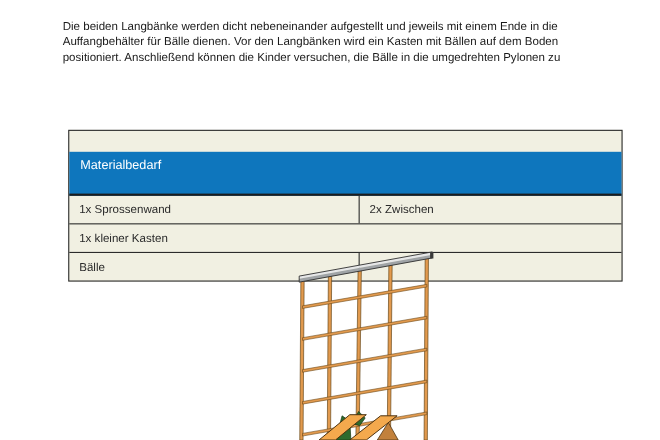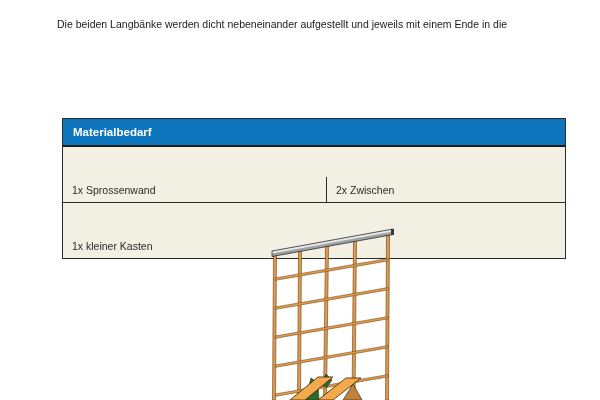--- a/index.html
+++ b/index.html
@@ -9,29 +9,28 @@
   }
   
   .intro{position:absolute;left:57px;top:17px;width:510px;}
   .intro .line{font-size:10.5px;line-height:14px;white-space:nowrap;color:var(--text,#1a1a1a);}
   
   .material-table{
     position:absolute;left:62px;top:118px;width:504px;box-sizing:border-box;
     border:1px solid var(--border-dark,#2b2b2b);background:var(--table-row-bg,#f1f0e2);
   }
   .mt-header{
-    background:var(--accent-blue,#0e76bd);color:#ffffff;font-weight:bold;font-size:11.5px;
-    line-height:14px;padding:6px 8px 6px 10px;border-bottom:2px solid #1c1c1c;
+    background:var(--accent-blue,#0e76bd);color:#ffffff;font-weight:normal;font-size:11.5px;
+    line-height:14px;padding:6px 8px 18px 10px;border-bottom:2px solid #1c1c1c;margin-top:19px;
   }
   .mt-row{display:flex;border-bottom:1px solid var(--border-dark,#2b2b2b);}
   .mt-row:last-child{border-bottom:none;}
   .mt-cell{
     box-sizing:border-box;font-size:10.5px;line-height:14px;color:#2a2a2a;
     padding:6px 6px 5px 9px;
-    margin-top:30px;
   }
   .mt-cell.c1{width:264px;border-right:1px solid var(--border-dark,#2b2b2b);}
   .mt-cell.c2{flex:1;}
   
   .illustration{position:absolute;left:265px;top:227px;width:130px;height:173px;}
   .illustration svg{display:block;}
   .wood{fill:var(--wood,#e29a4e);stroke:#5f4013;stroke-width:0.6;}
   .rung{fill:var(--wood,#e29a4e);stroke:#5f4013;stroke-width:0.5;}
   .rail-top{fill:#e6e7e8;stroke:none;}
   .rail-body{fill:var(--rail-gray,#9fa3a6);stroke:none;}
@@ -41,30 +40,36 @@
   .pylon{fill:var(--pylon-green,#2d6b2d);stroke:#14330f;stroke-width:0.6;}
   .cone{fill:#c2813c;stroke:#4a3110;stroke-width:0.7;}
 </style>
 </head>
 <body>
 
 <div class="page">
 
   <div class="intro">
     <div class="line">Die beiden Langbänke werden dicht nebeneinander aufgestellt und jeweils mit einem Ende in die</div>
+    <div class="line">Auffangbehälter für Bälle dienen. Vor den Langbänken wird ein Kasten mit Bällen auf dem Boden</div>
+    <div class="line">positioniert. Anschließend können die Kinder versuchen, die Bälle in die umgedrehten Pylonen zu</div>
   </div>
 
   <div class="material-table">
     <div class="mt-header">Materialbedarf</div>
     <div class="mt-row">
       <div class="mt-cell c1">1x Sprossenwand</div>
       <div class="mt-cell c2">2x Zwischen</div>
     </div>
     <div class="mt-row">
       <div class="mt-cell c2">1x kleiner Kasten</div>
+    </div>
+    <div class="mt-row">
+      <div class="mt-cell c1">Bälle</div>
+      <div class="mt-cell c2"></div>
     </div>
   </div>
 
   <div class="illustration">
     <svg width="130" height="173" viewBox="0 0 130 173">
 
       <g>
         <polygon class="wood" points="8.5,28 11.5,28 10.5,173 7.5,173"></polygon>
         <polygon class="wood" points="33.5,24 36.5,24 35.5,173 32.5,173"></polygon>
         <polygon class="wood" points="60.5,19 63.5,19 61.5,173 58.5,173"></polygon>

